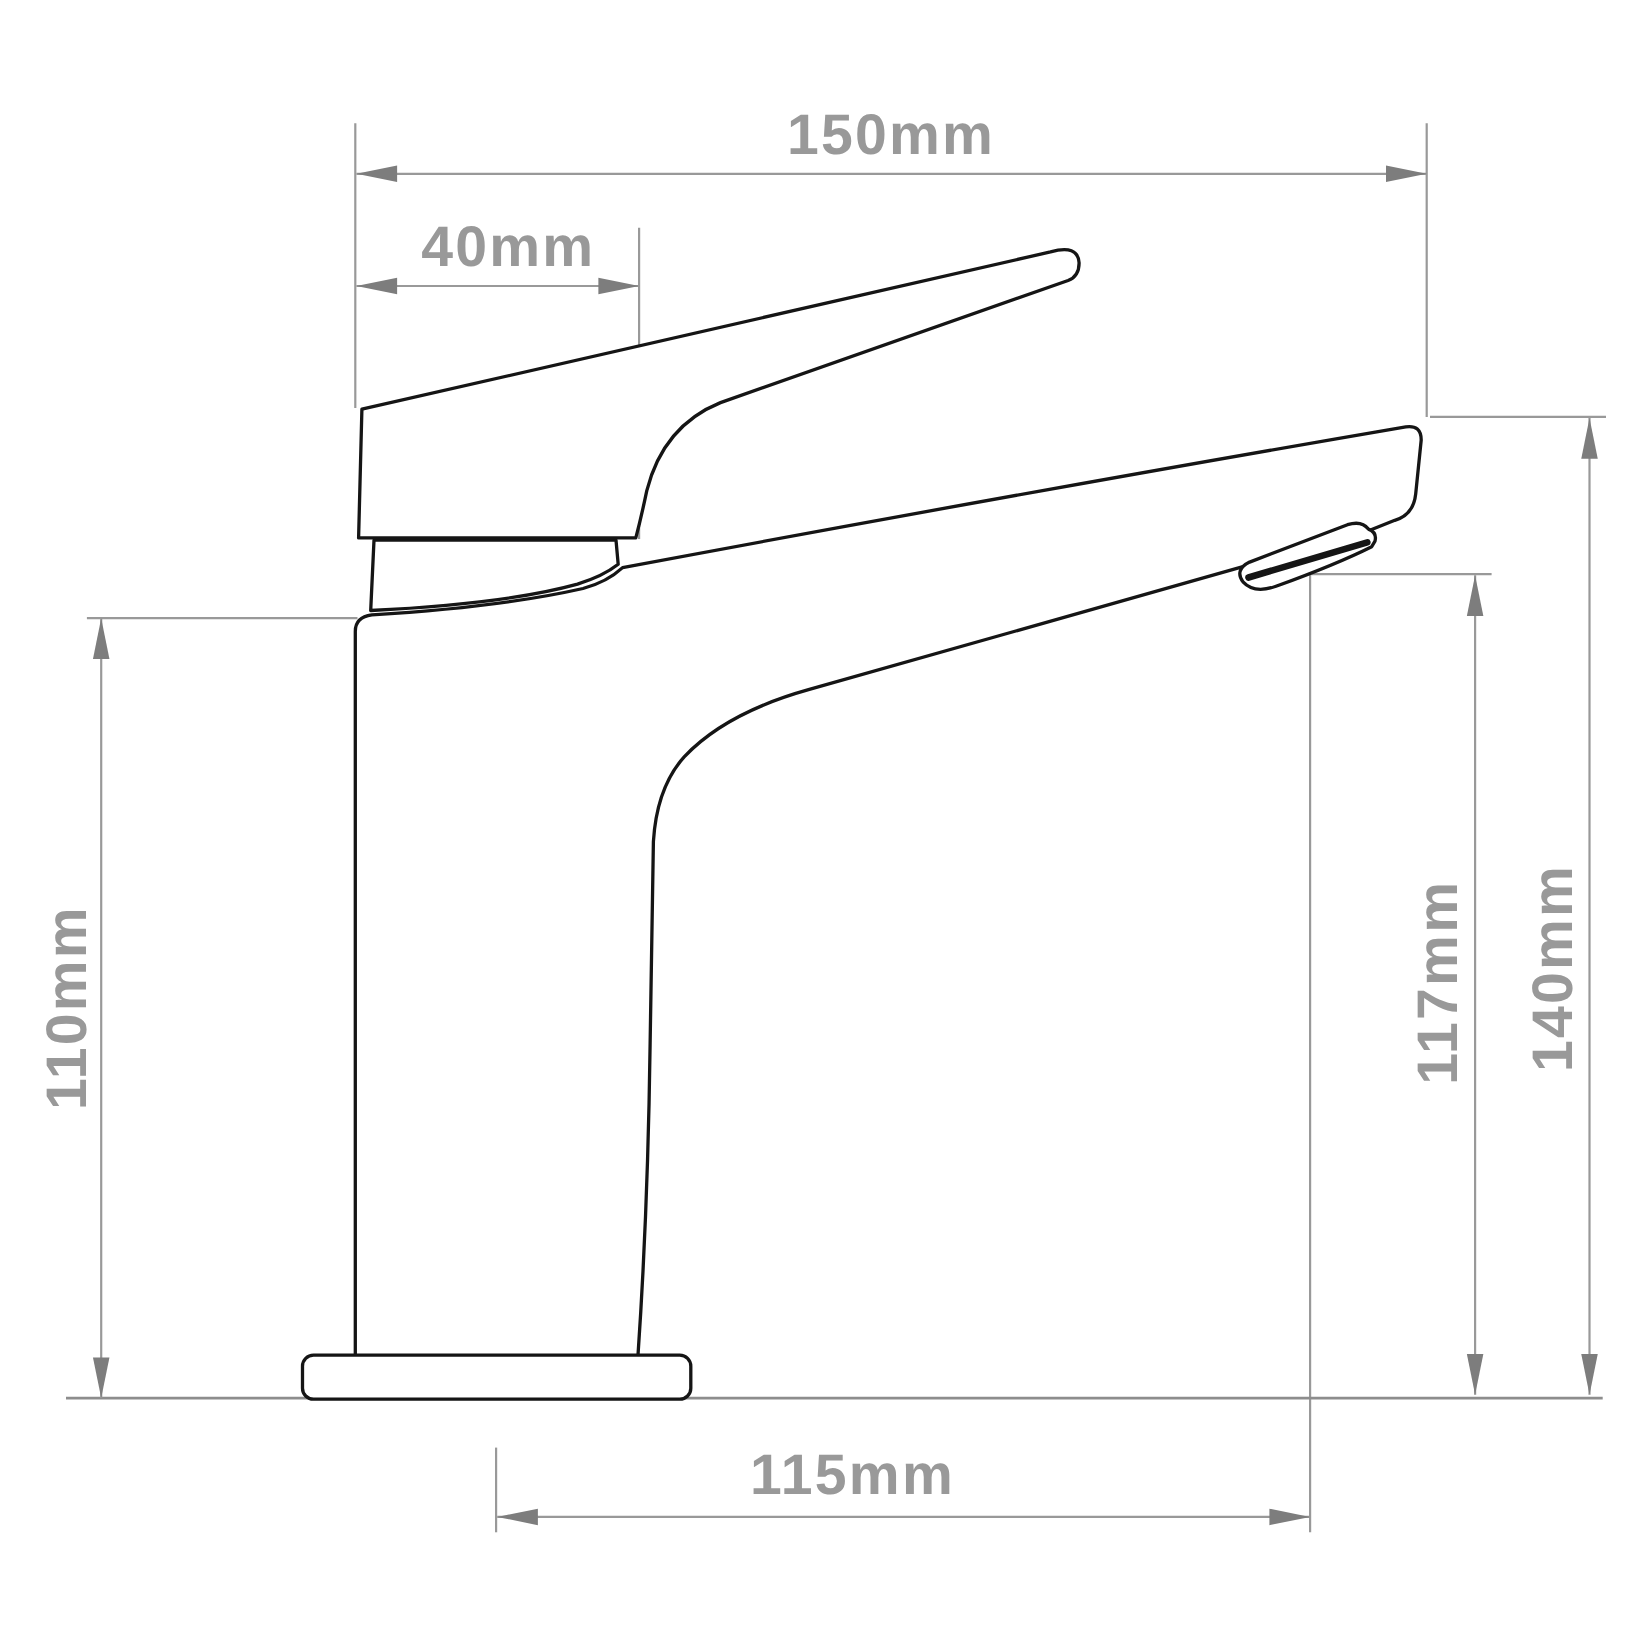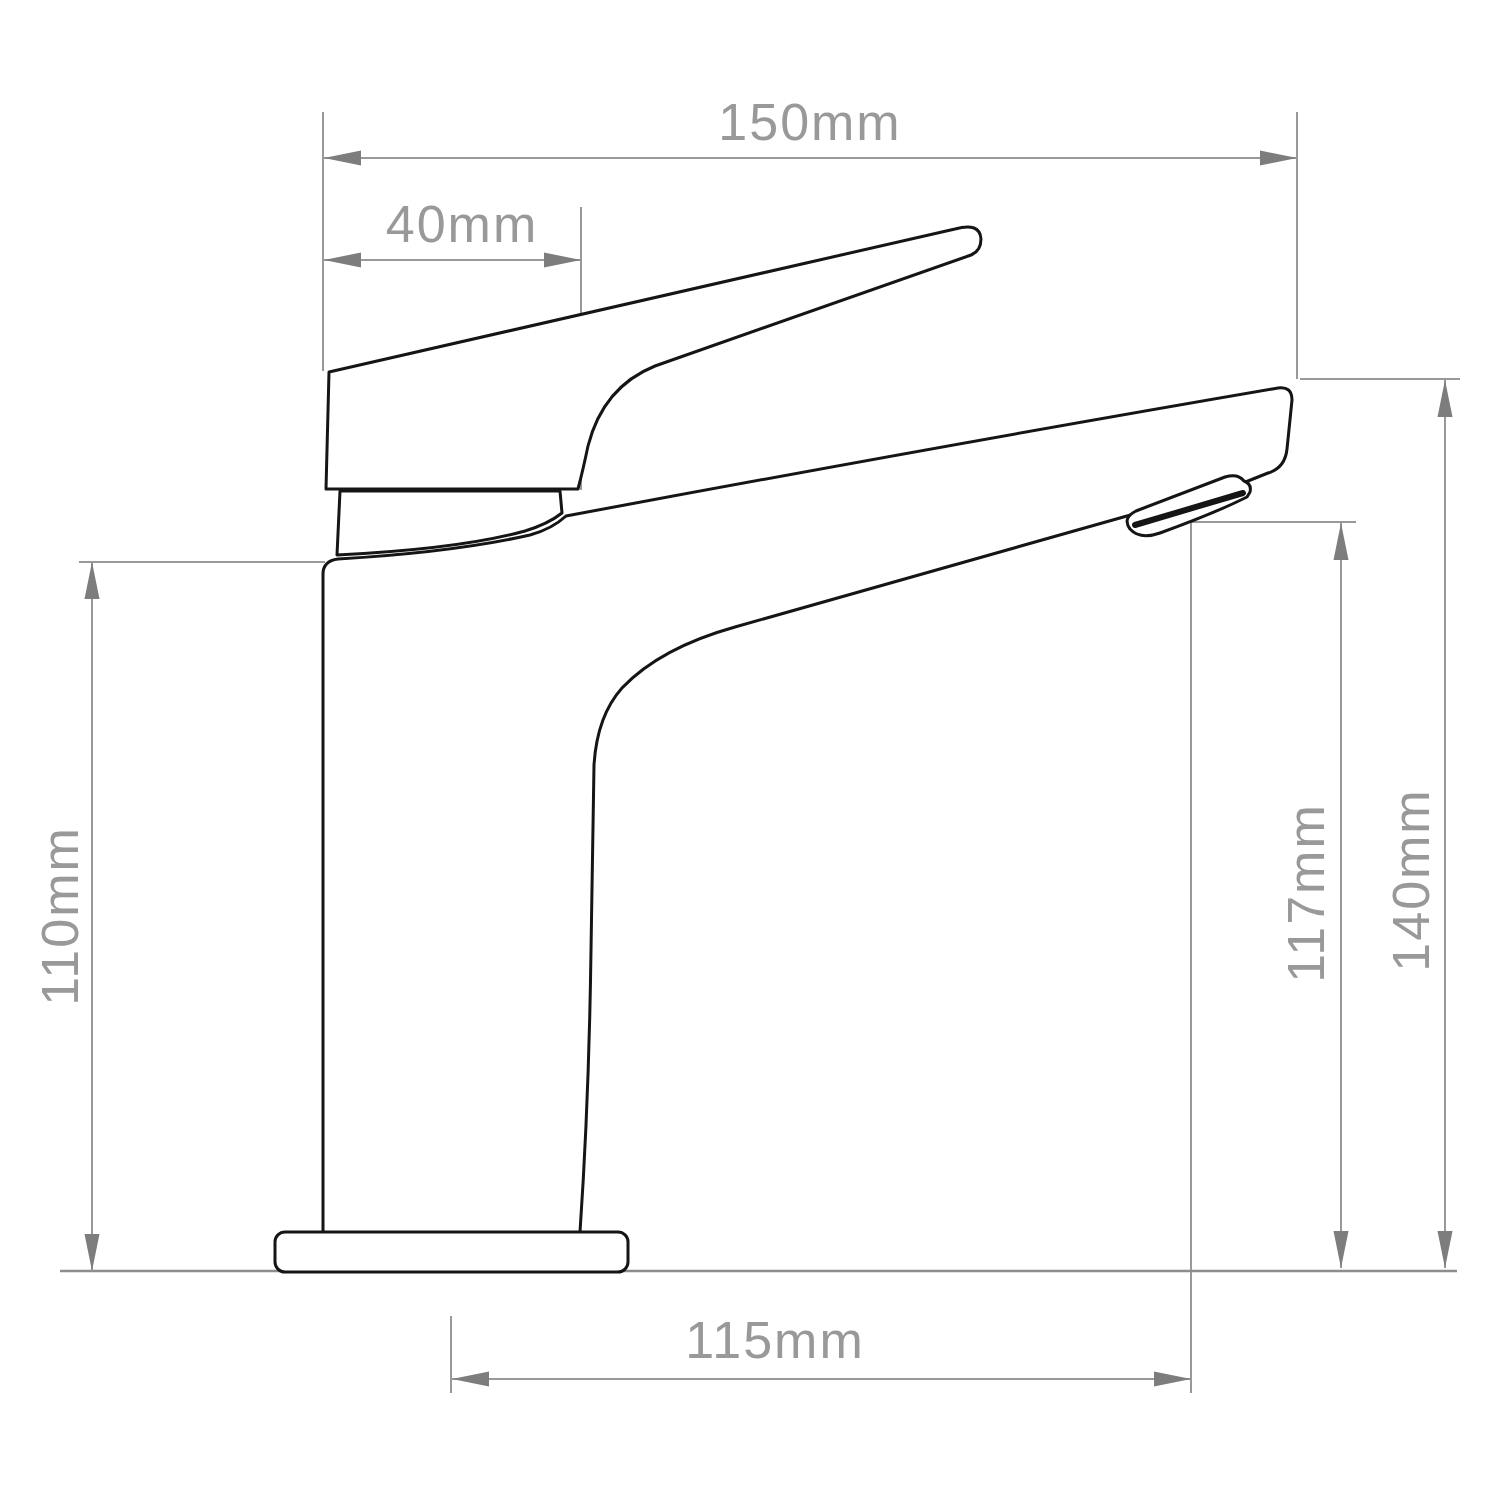--- a/index.html
+++ b/index.html
@@ -2,21 +2,21 @@
 <html style="--dimension: #999999; --arrow: #7d7d7d; --outline: #151515; --background: #ffffff;"><head>
 <meta charset="utf-8">
 <style>
   :root{
     --dimension:#999999;
     --arrow:#7d7d7d;
     --outline:#151515;
     --background:#ffffff;
   }
   html,body{margin:0;padding:0;background:var(--background);}
-  .stage{position:relative;width:1500px;height:1500px;background:var(--background);overflow:hidden;}
+  .stage{position:relative;width:1500px;height:1500px;background:var(--background);overflow:hidden;font-weight:bold;}
   svg{position:absolute;left:0;top:0;}
   .ext-line{stroke:var(--dimension);stroke-width:2;fill:none;}
   .dim-line{stroke:var(--dimension);stroke-width:2;fill:none;}
   .ground-line{stroke:#8d8d8d;stroke-width:2.5;fill:none;}
   .arrow{fill:var(--arrow);stroke:none;}
   .outline{stroke:var(--outline);stroke-width:3;fill:none;stroke-linejoin:round;stroke-linecap:round;}
   .outline-filled{stroke:var(--outline);stroke-width:3;fill:var(--background);stroke-linejoin:round;stroke-linecap:round;}
   .thick-stripe{stroke:var(--outline);stroke-width:6;fill:none;stroke-linecap:round;}
   .dim-text{fill:var(--dimension);font-family:"Liberation Sans",sans-serif;font-size:52px;letter-spacing:2px;}
 </style>

